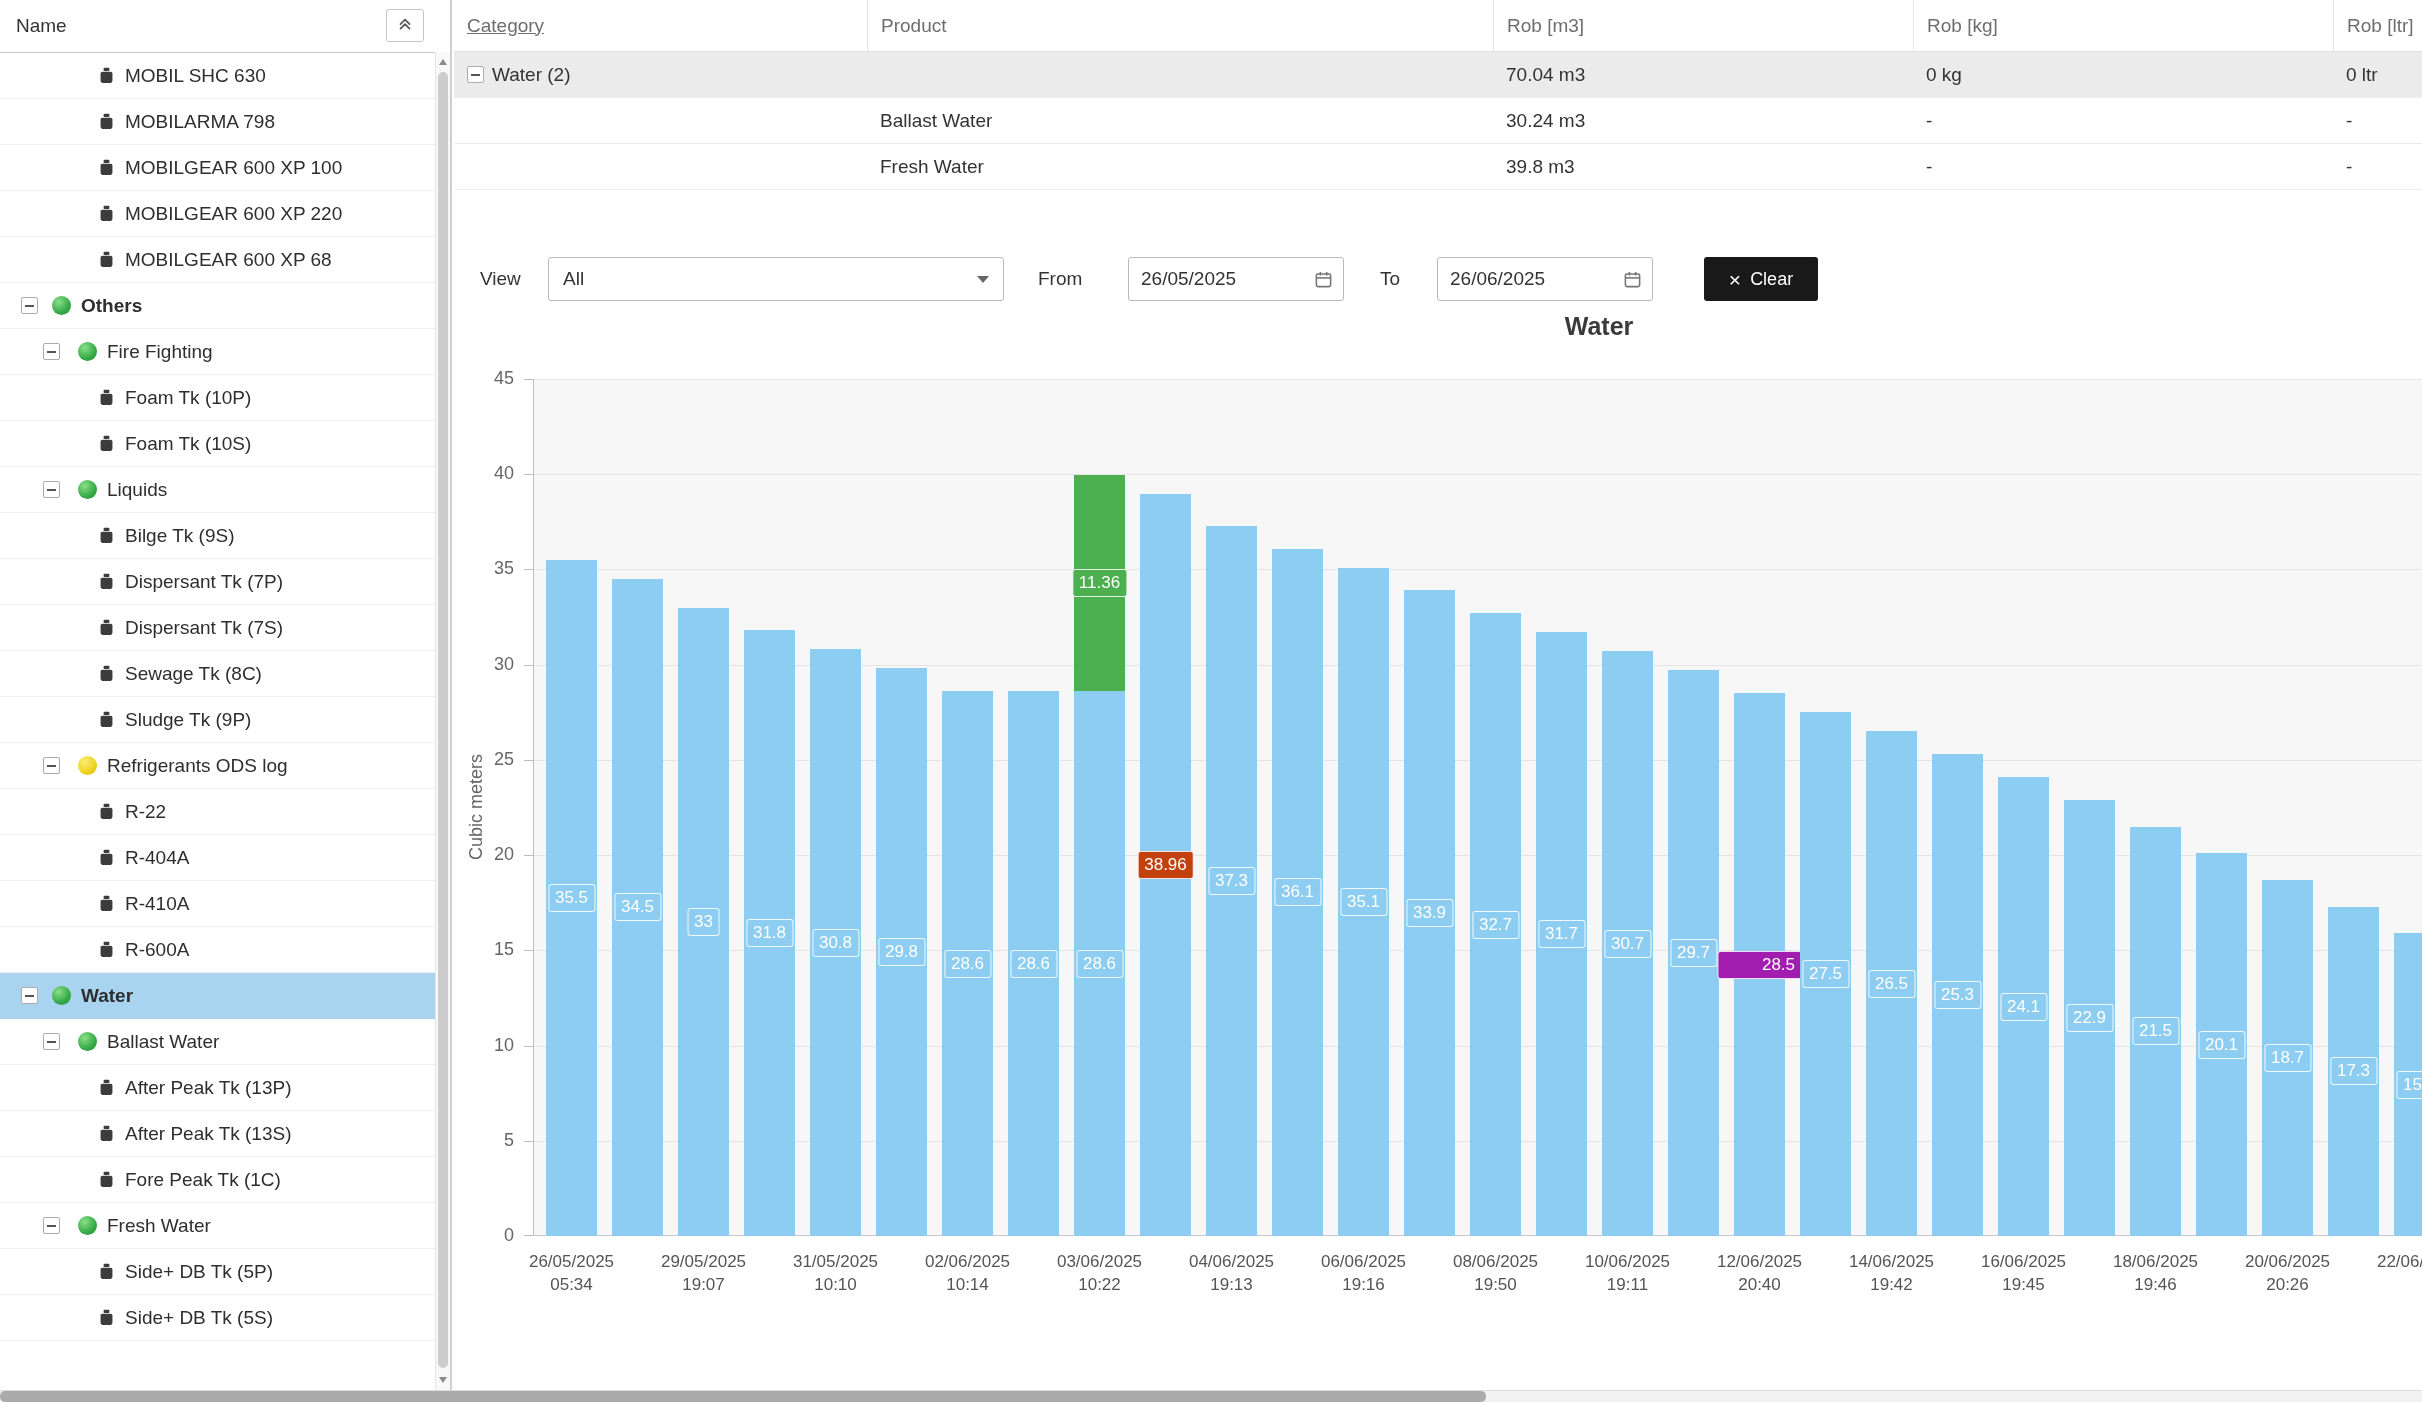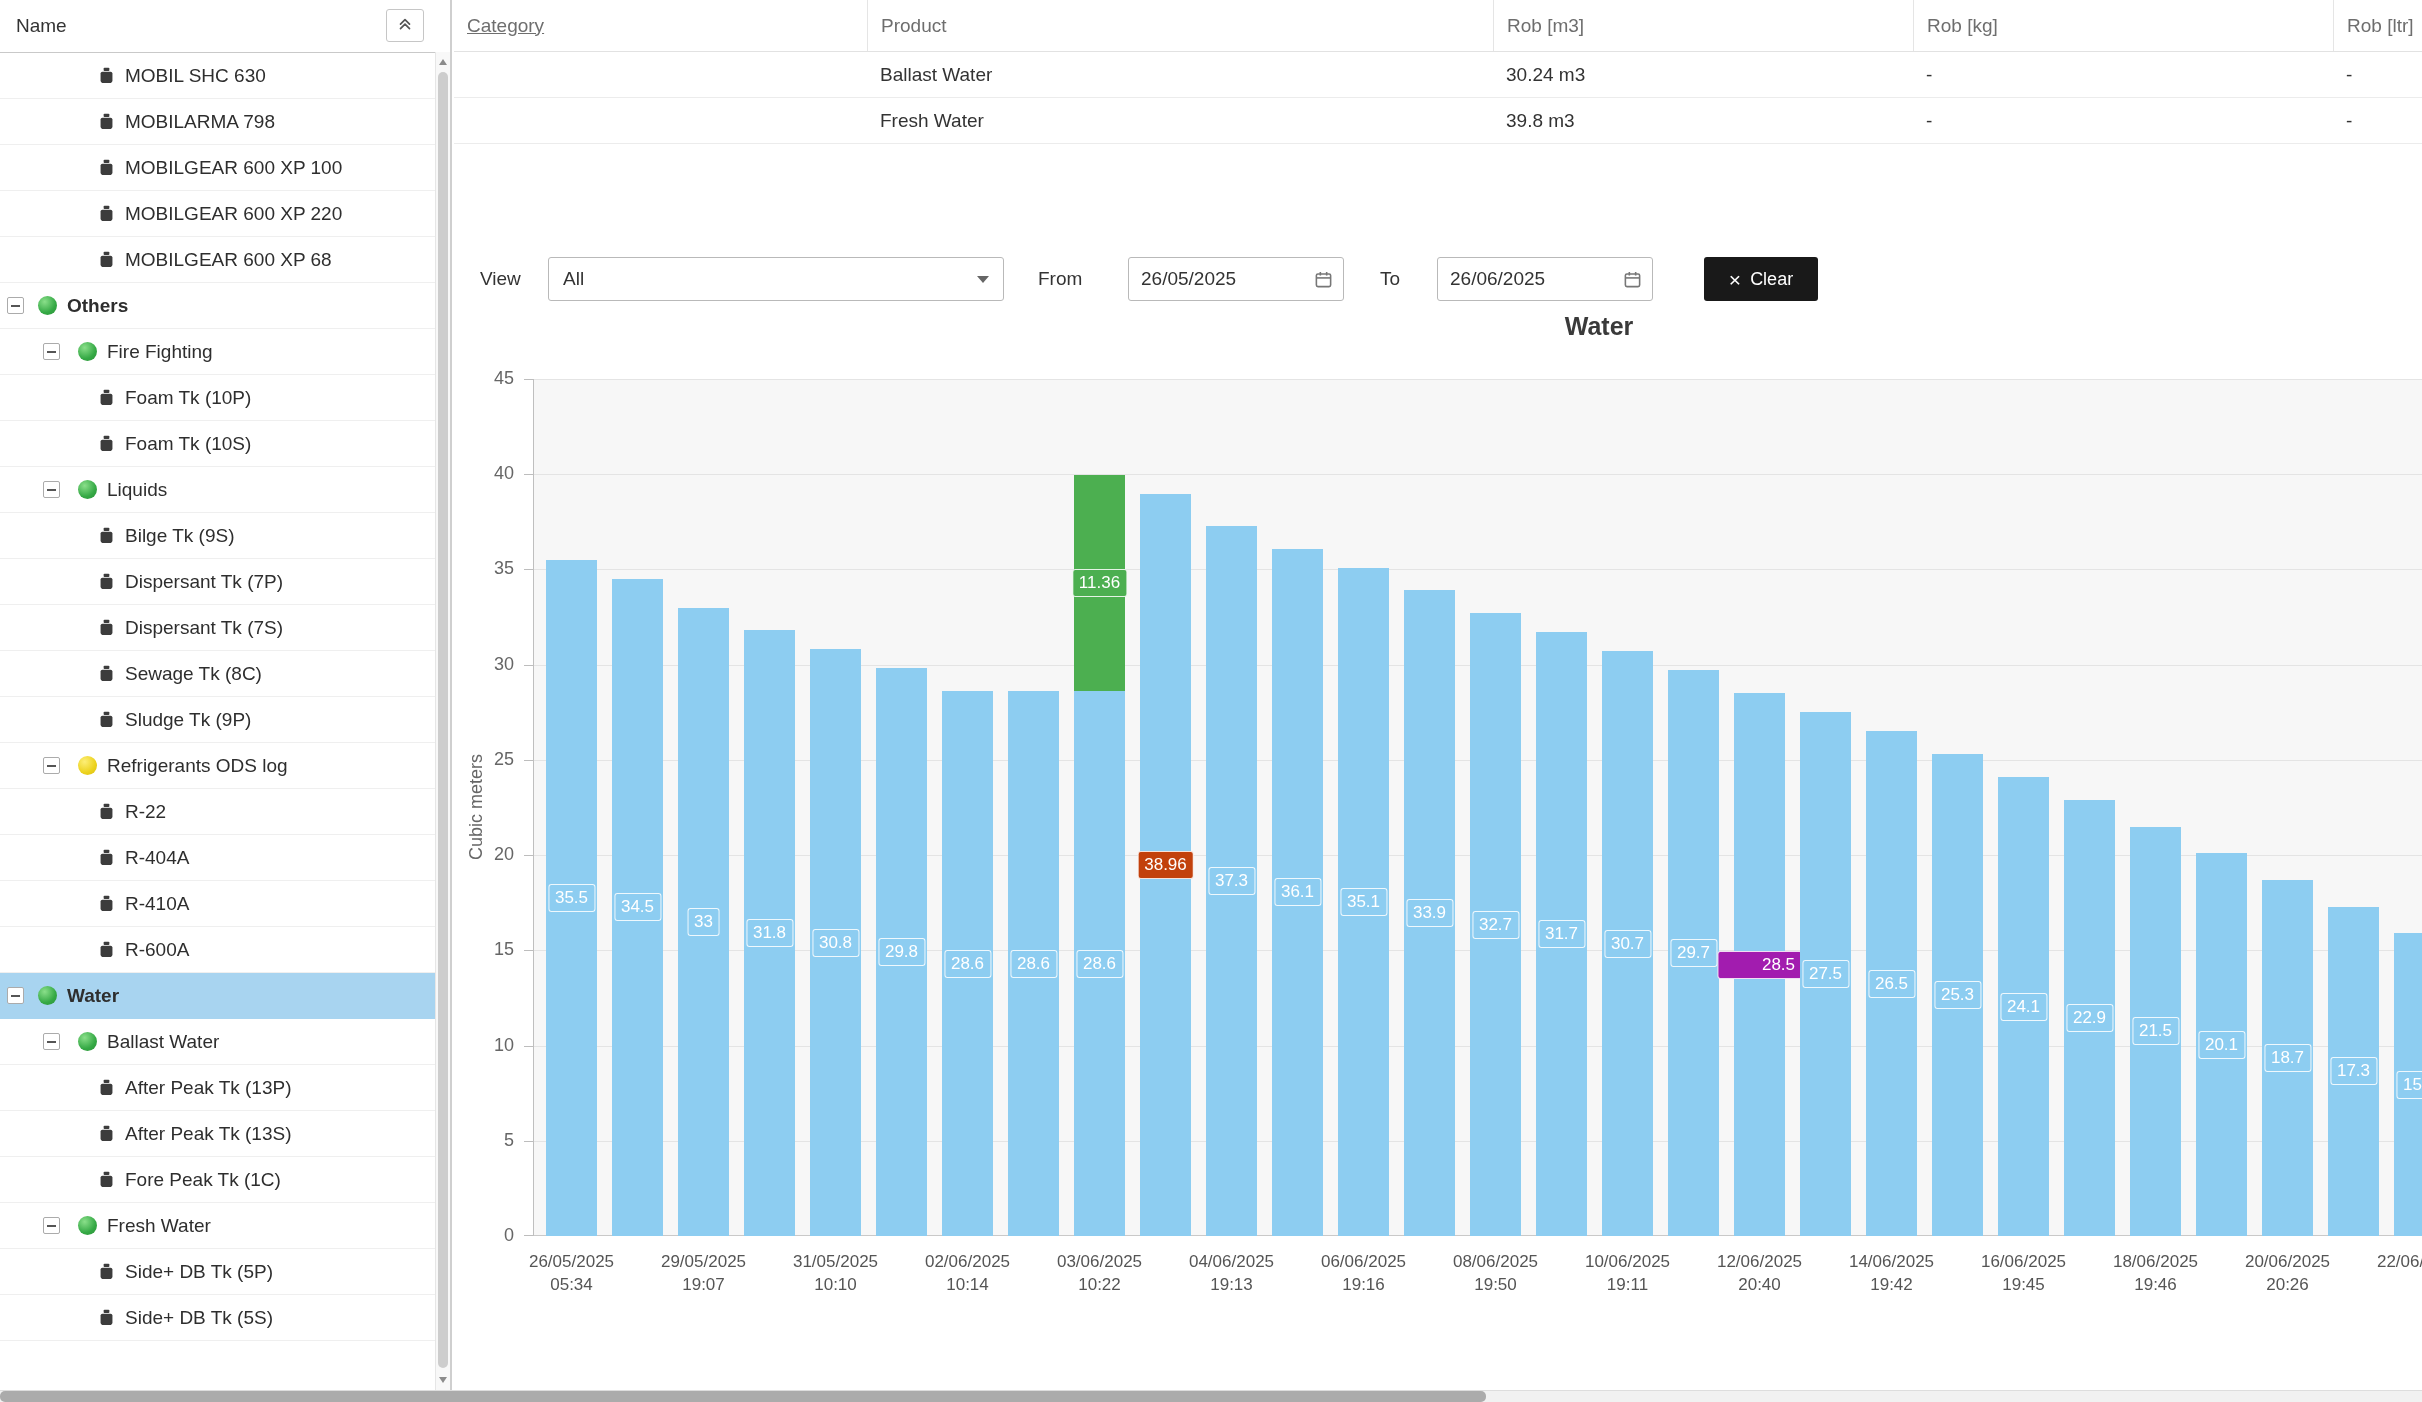--- a/index.html
+++ b/index.html
@@ -13,21 +13,21 @@
                   display:flex;align-items:center;}
   .sidebar-title{margin-left:16px;font-size:19px;color:#333;}
   .collapse-all{position:absolute;right:26px;top:9px;width:38px;height:33px;background:#fff;
                 border:1px solid #c6c6c6;border-radius:3px;display:flex;align-items:center;
                 justify-content:center;cursor:pointer;padding:0;}
   .tree{position:absolute;top:53px;left:0;width:437px;bottom:0;overflow:hidden;}
   .tree-row{height:46px;box-sizing:border-box;display:flex;align-items:center;
             border-bottom:1px solid #efefef;font-size:19px;color:#2e2e2e;white-space:nowrap;overflow:hidden;}
   .tree-row.bold{font-weight:bold;}
   .tree-row.selected{background:#a8d4f0;border-bottom-color:#a8d4f0;}
-  .lvl0{padding-left:7px;text-align:center;}
+  .lvl0{padding-left:21px;text-align:center;}
   .lvl1{padding-left:43px;}
   .lvl2{padding-left:97px;}
   .expand-box{width:17px;height:17px;box-sizing:border-box;border:1px solid #ababab;border-radius:2px;
               background:#fff;display:flex;align-items:center;justify-content:center;flex:none;margin-right:14px;}
   .lvl1 .expand-box{margin-right:18px;}
   .expand-box::after{content:"";width:9px;height:2px;background:#555;}
   .status-dot{width:19px;height:19px;border-radius:50%;flex:none;margin-right:10px;}
   .status-dot.green{background:radial-gradient(circle at 35% 30%,#8adf8a 0%,#35a945 60%,#2b9038 100%);}
   .status-dot.yellow{background:radial-gradient(circle at 35% 30%,#fdee77 0%,#ecd21d 60%,#d9bd13 100%);}
   .tank-icon{width:19px;height:19px;flex:none;margin-right:9px;display:flex;align-items:center;justify-content:center;}
@@ -389,20 +389,30 @@
   </aside>
 
   <div class="thead">
     <div class="hcell">Category</div>
     <div class="hcell">Product</div>
     <div class="hcell">Rob [m3]</div>
     <div class="hcell">Rob [kg]</div>
     <div class="hcell">Rob [ltr]</div>
   </div>
   <div class="tbody">
+      <div class="trow hl">
+        <div class="cell">
+          <div class="expand-box"></div>
+          <div class="cell-text">Water (2)</div>
+        </div>
+        <div class="cell"></div>
+        <div class="cell">70.04 m3</div>
+        <div class="cell">0 kg</div>
+        <div class="cell">0 ltr</div>
+      </div>
       <div class="trow">
         <div class="cell">
           <div class="cell-text"></div>
         </div>
         <div class="cell">Ballast Water</div>
         <div class="cell">30.24 m3</div>
         <div class="cell">-</div>
         <div class="cell">-</div>
       </div>
       <div class="trow">

